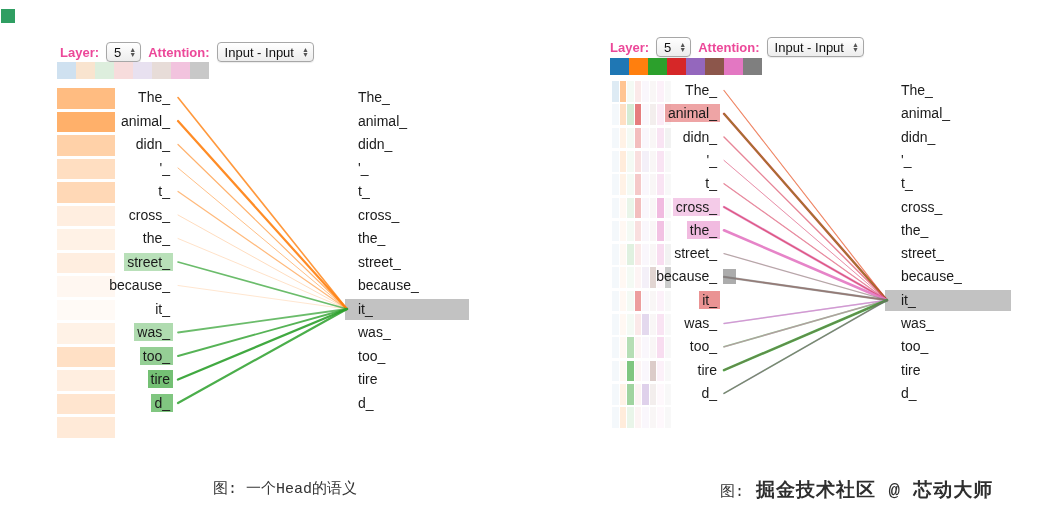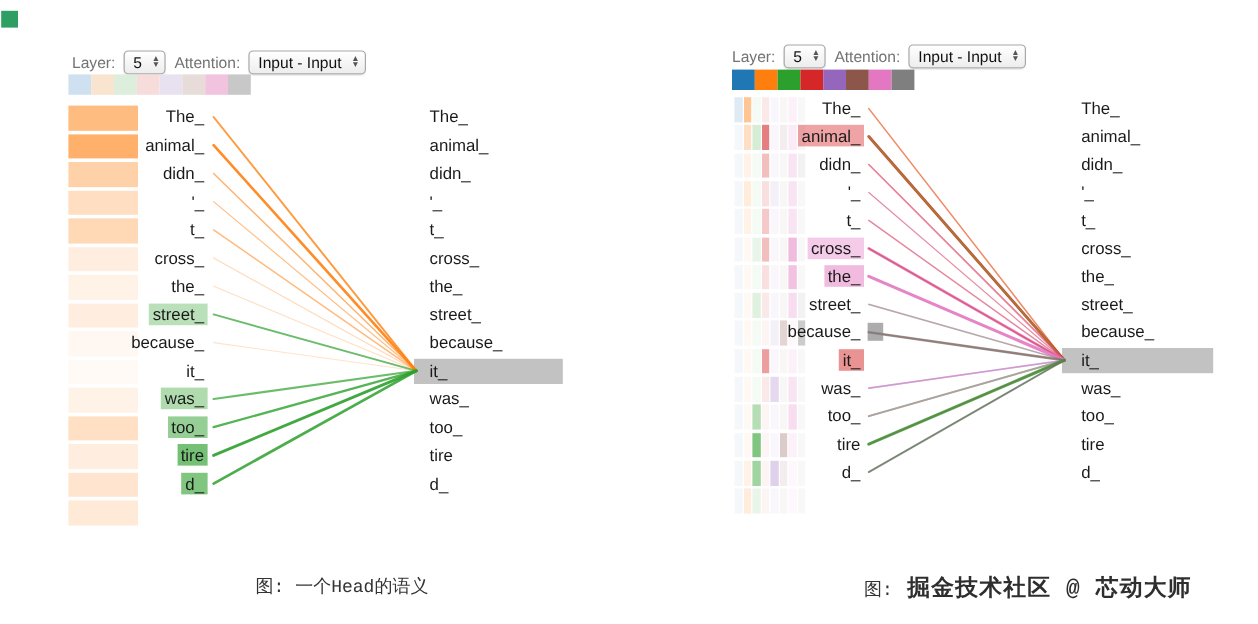--- a/index.html
+++ b/index.html
@@ -2,21 +2,21 @@
 <html><head>
 <meta charset="utf-8">
 <style>
   * { margin:0; padding:0; box-sizing:border-box; }
   html,body { width:1048px; height:520px; background:#ffffff; overflow:hidden;
     font-family:"Liberation Sans", sans-serif; position:relative; }
   .corner-marker { position:absolute; left:1px; top:9px; width:14px; height:14px; }
   .panel { position:absolute; top:35px; height:420px; }
   .toolbar { position:absolute; display:flex; align-items:center; gap:7px;
     font-size:13px; color:#000; white-space:nowrap; }
-  .tlabel { color:#737373; }
+  .tlabel { color:#ec4899;font-weight:bold; }
   .select { display:inline-flex; align-items:center; gap:8px; border:1px solid #a7a7a7;
     border-radius:4px; background:linear-gradient(#ffffff,#ededed); padding:1px 4px 1px 7px;
     height:20px; font-size:13px; cursor:pointer; color:#111; box-shadow:0 1px 1px rgba(0,0,0,.08); }
   .arrows { display:inline-flex; flex-direction:column; align-items:center; color:#555;
     font-size:7px; line-height:5px; }
   .arrows::before { content:"▲"; display:block; }
   .arrows::after  { content:"▼"; display:block; }
   .palette { position:absolute; height:17px; }
   .pal { position:absolute; width:19px; height:17px; }
   .heatcell { position:absolute; }

